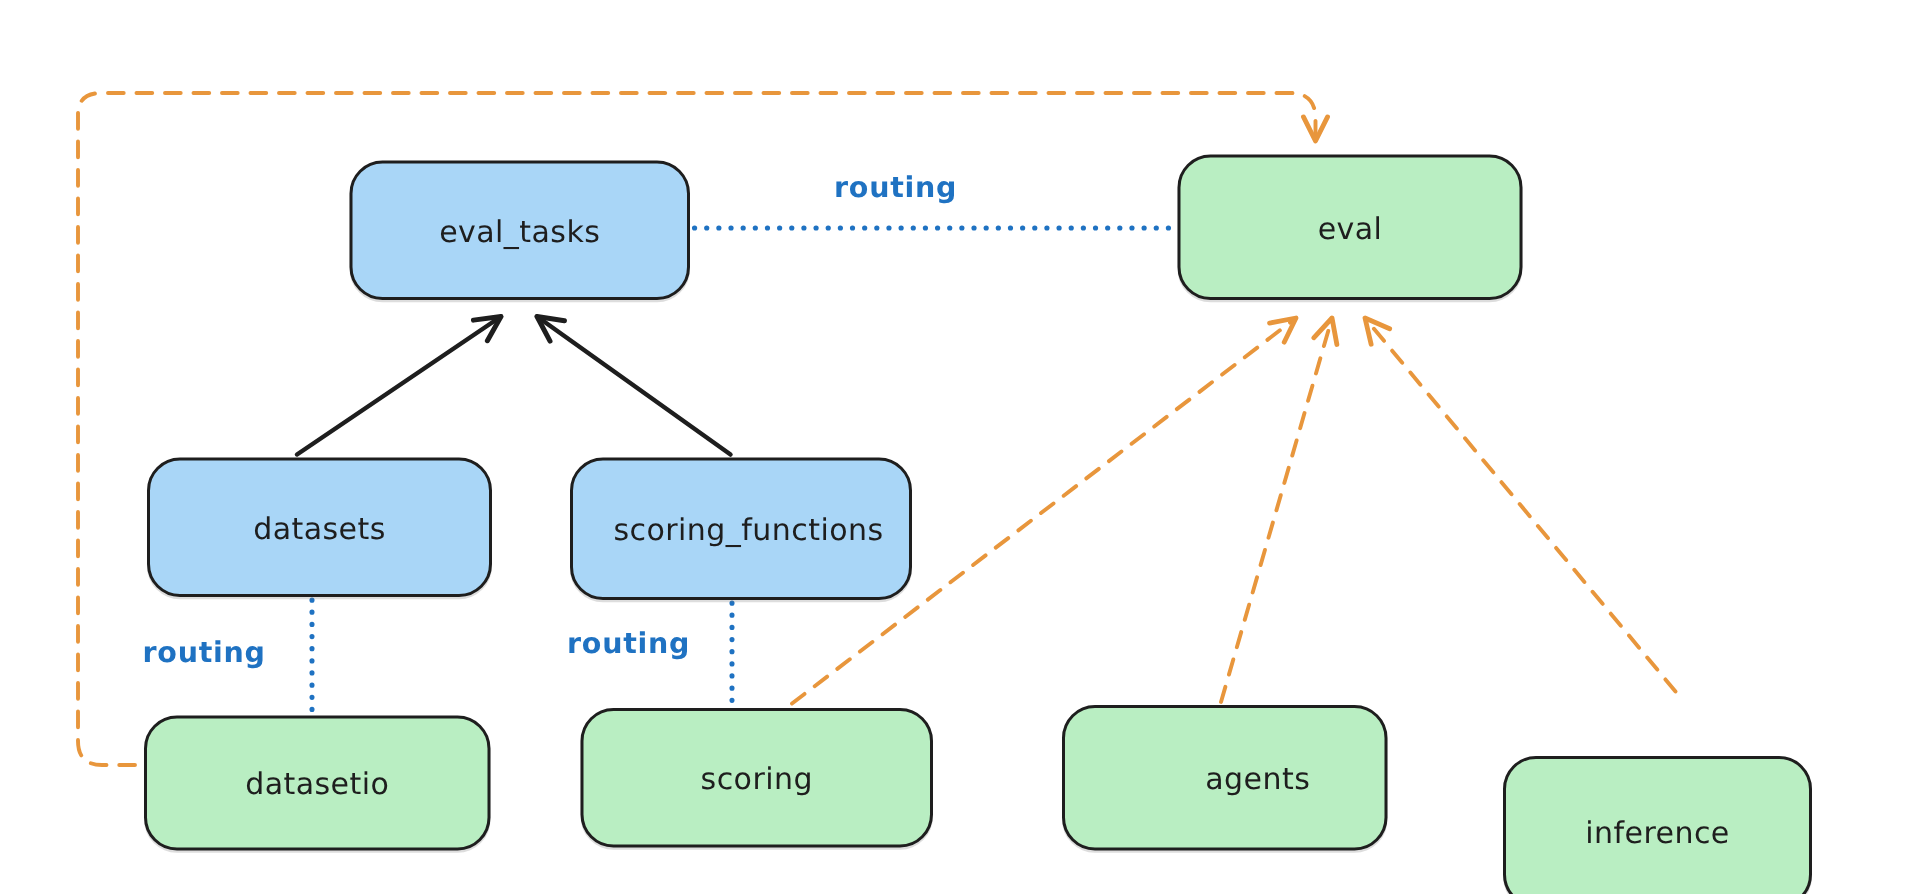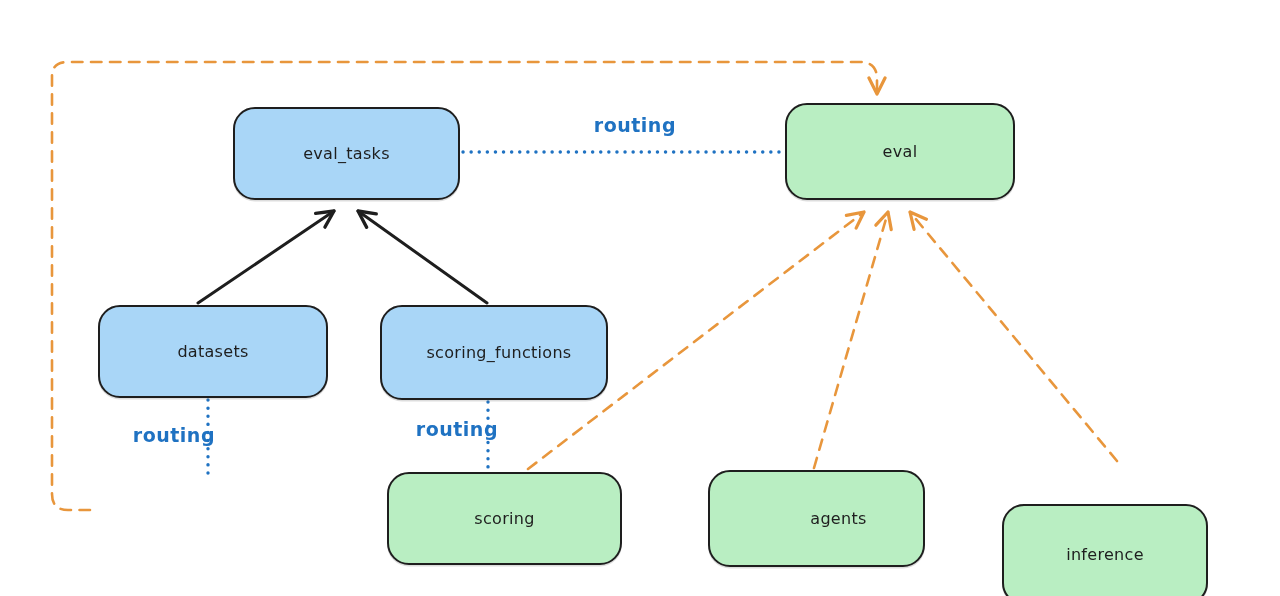--- a/index.html
+++ b/index.html
@@ -33,31 +33,31 @@
   .edge-dashed  { stroke: var(--orange);       stroke-width: 2.6; fill: none; stroke-linecap: round; stroke-dasharray: 10.5 8.5; }
   .mk-black  { stroke: var(--ink);    fill: none; stroke-linecap: round; stroke-linejoin: round; }
   .mk-orange { stroke: var(--orange); fill: none; stroke-linecap: round; stroke-linejoin: round; }
   .node {
     position: absolute;
     display: flex;
     align-items: center;
     justify-content: center;
     border: 2.6px solid var(--ink);
     border-radius: 22px;
-    font-size: 16px;
+    font-size: 20px;
     color: var(--ink);
     letter-spacing: 0.3px;
     box-shadow: 0 1.5px 0 rgba(120,120,120,0.25);
   }
   .node.blue  { background: var(--blue-fill); }
   .node.green { background: var(--green-fill); }
   .edge-label {
     position: absolute;
     width: 120px;
-    text-align: right;
+    text-align: left;
     font-size: 19px;
     font-weight: 600;
     letter-spacing: 0.5px;
     color: var(--routing-blue);
   }
 </style>
 </head>
 <body>
 
 <div class="canvas">
@@ -94,20 +94,23 @@
   </div>
 
   <div class="node blue" style="left:98px;   top:305px; width:230px; height:93px;">
     <span>datasets</span>
   </div>
 
   <div class="node blue" style="left:380px;  top:305px; width:228px; height:95px;padding-left:10px;">
     <span>scoring_functions</span>
   </div>
 
+  <div class="node green" style="left:96px;   top:477px; width:231px; height:90px;">
+    <span>datasetio</span>
+  </div>
 
   <div class="node green" style="left:387px;  top:472px; width:235px; height:93px;">
     <span>scoring</span>
   </div>
 
   <div class="node green" style="left:708px;  top:470px; width:217px; height:97px;padding-left:44px;">
     <span>agents</span>
   </div>
 
   <div class="node green" style="left:1002px; top:462px; width:206px; height:101px;margin-top:42px;">

